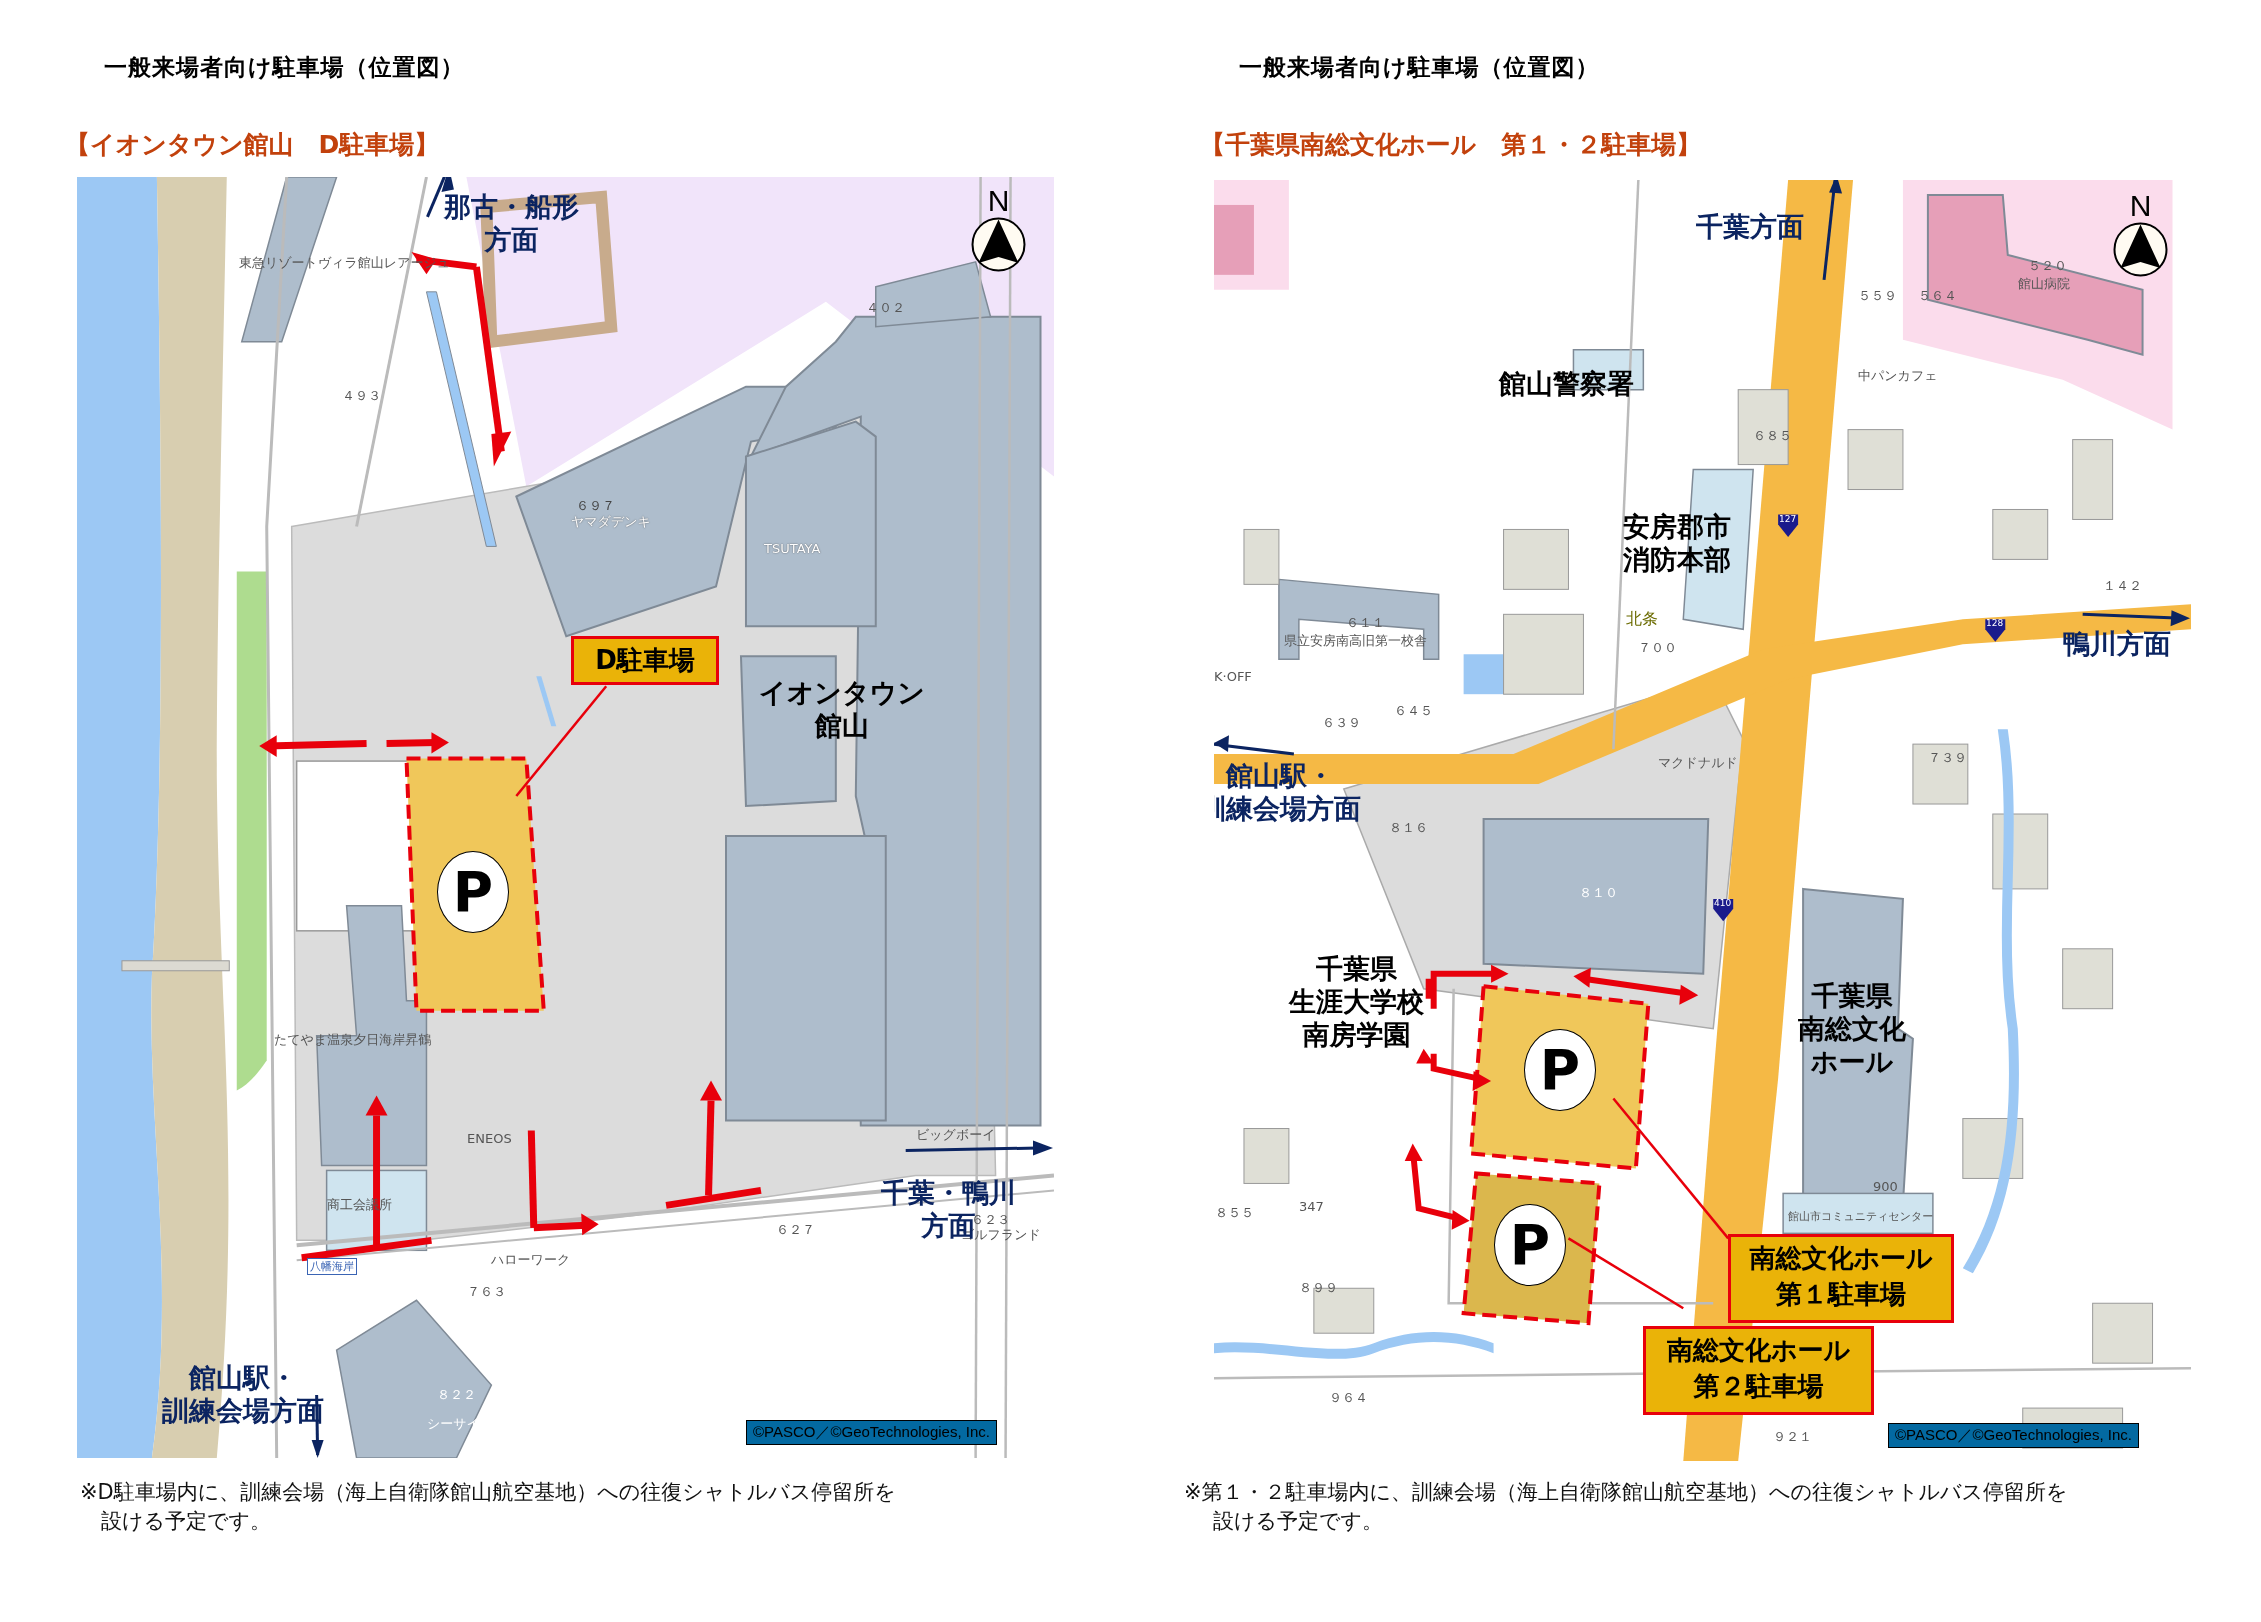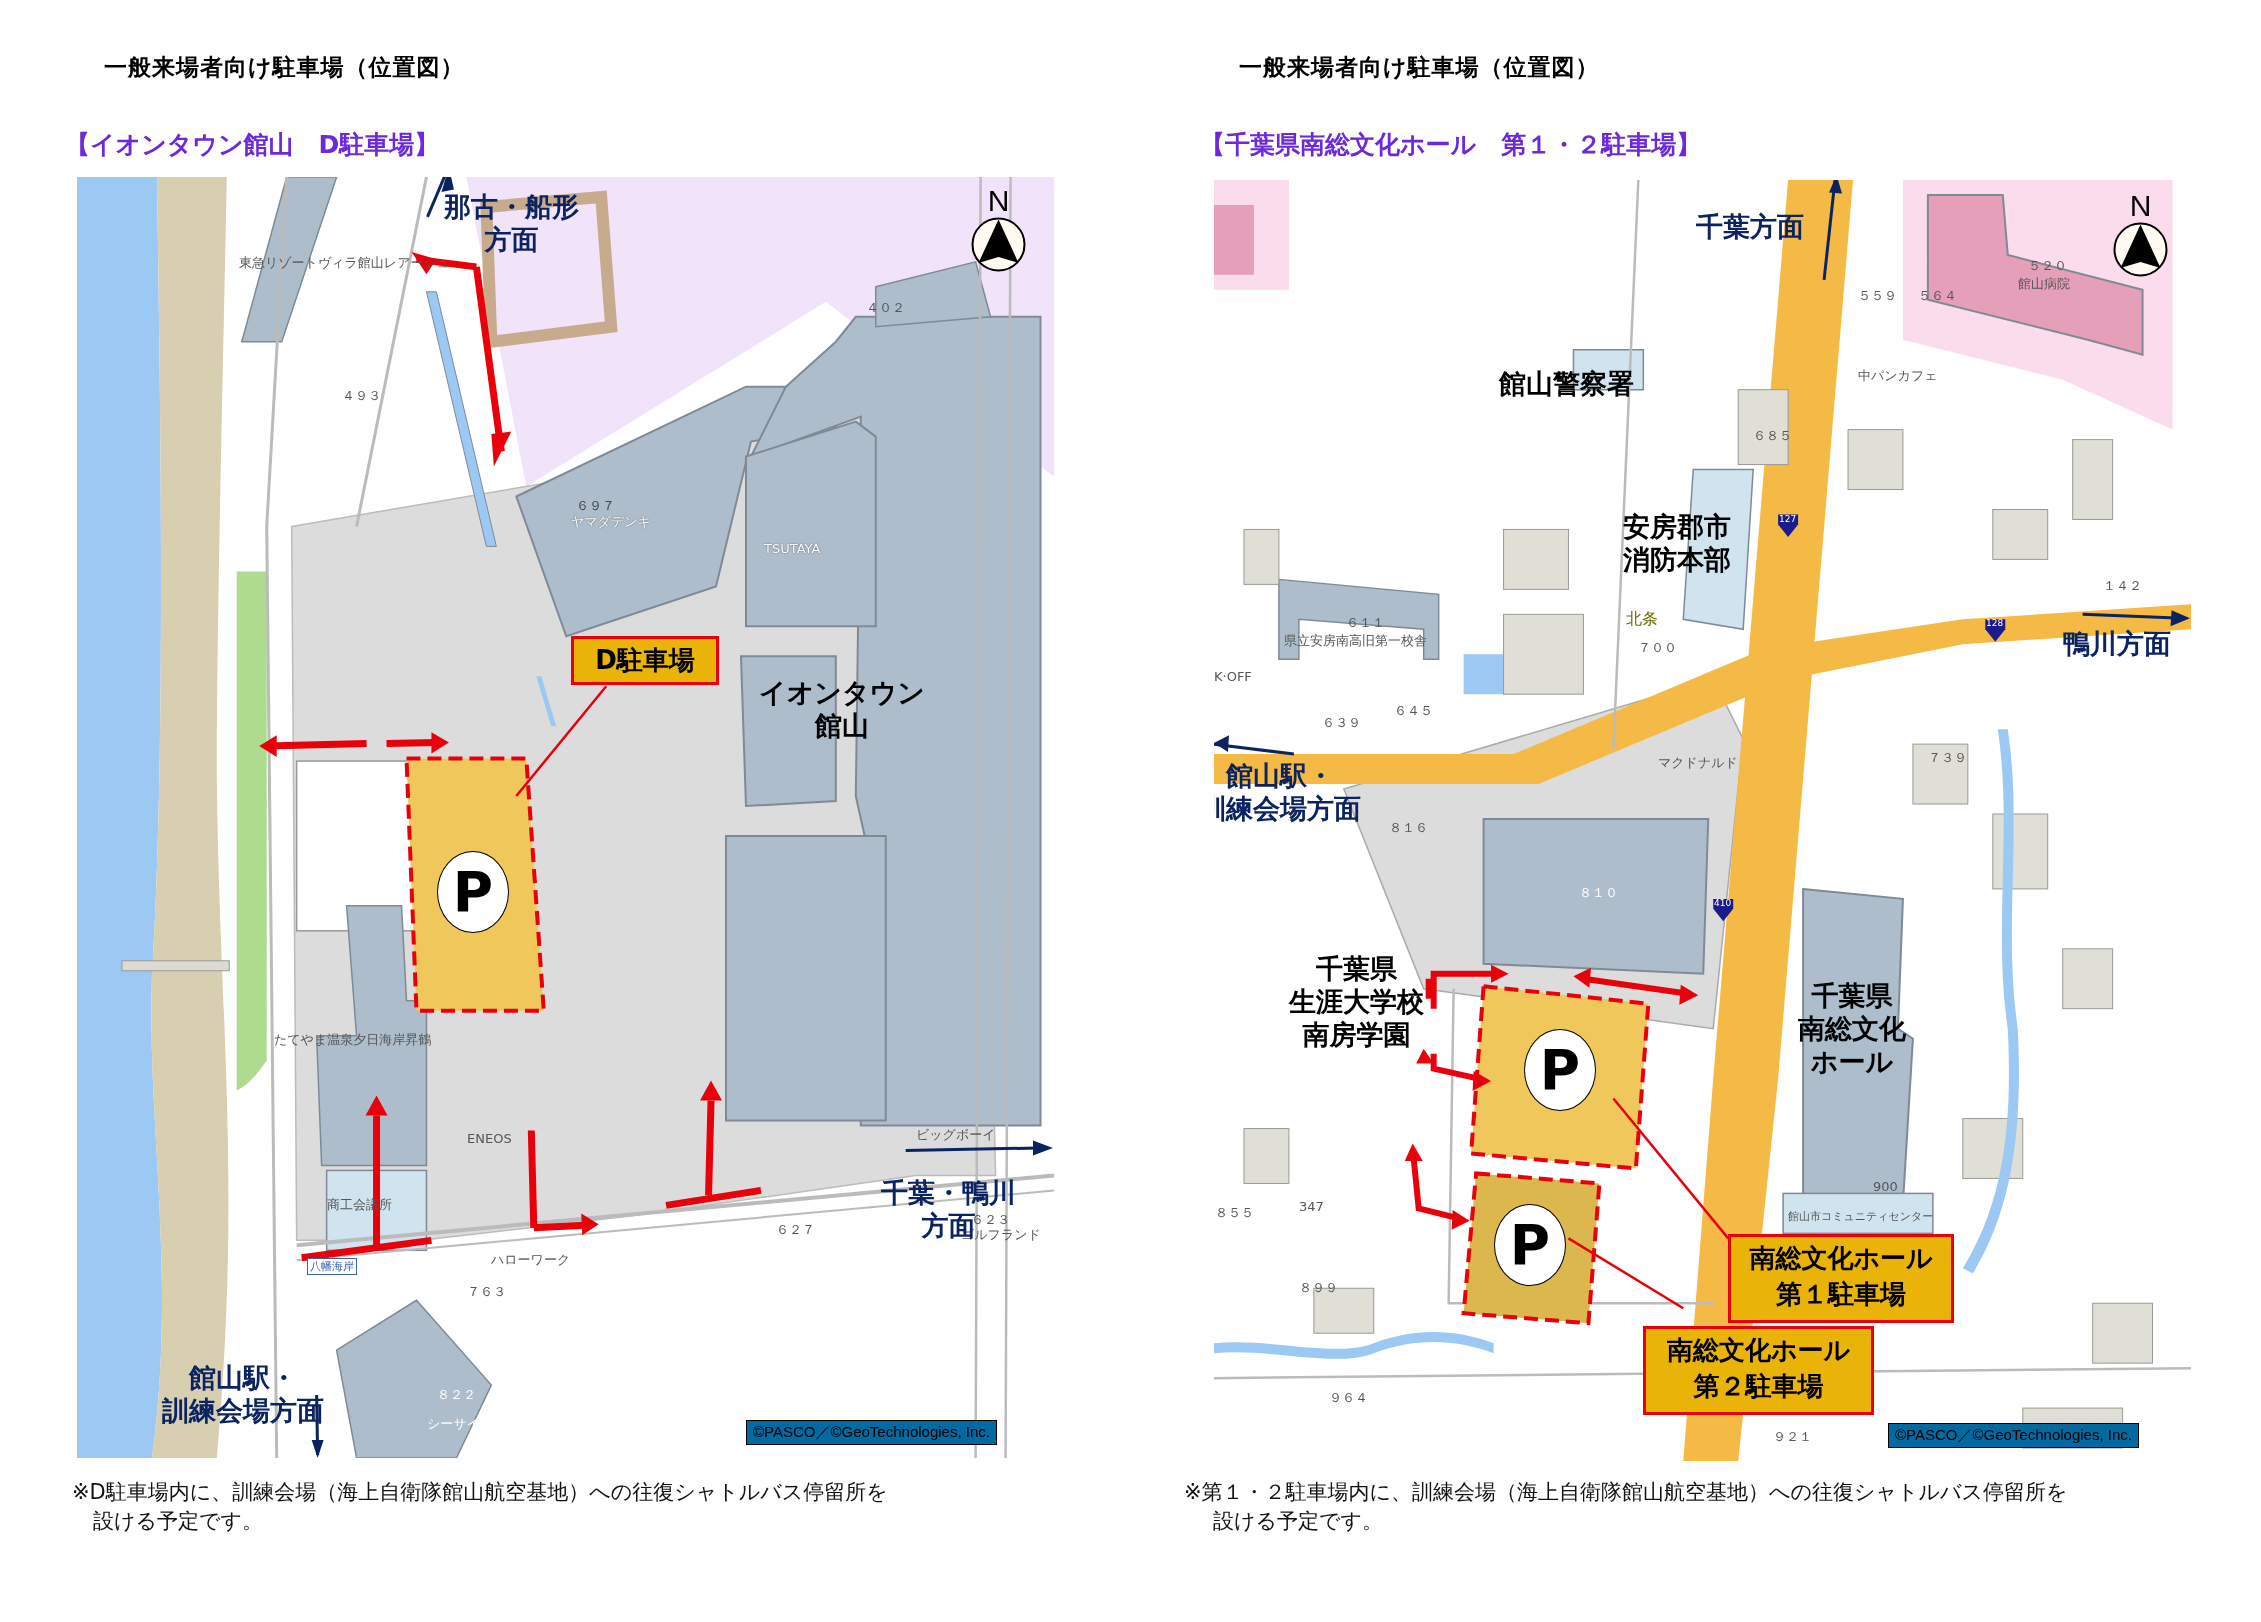--- a/index.html
+++ b/index.html
@@ -1,19 +1,19 @@
 <!DOCTYPE html>
 <html style="font-size:8px"><head>
 <meta charset="utf-8">
 <style>
   html,body{margin:0;padding:0;background:#fff;}
   body{width:2261px;height:1622px;position:relative;overflow:hidden;font-family:"DejaVu Sans","Liberation Sans",sans-serif;}
   .abs{position:absolute;}
   .h1{font-size:23px;font-weight:bold;letter-spacing:1px;color:#000;white-space:nowrap;margin-left:39px;}
-  .h2{font-size:25px;font-weight:bold;color:#6d28d9;white-space:nowrap;}
+  .h2{font-size:25px;font-weight:bold;color:#c2410c;white-space:nowrap;}
   .note{font-size:21px;color:#111;line-height:29px;}
   .map{position:absolute;overflow:hidden;background:#fff;}
   .map svg{position:absolute;left:0;top:0;}
   .dir{position:absolute;color:#0b2461;font-weight:bold;font-size:27px;line-height:33px;text-align:center;white-space:nowrap;}
   .lbl-black{position:absolute;color:#000;font-weight:bold;font-size:27px;line-height:33px;text-align:center;white-space:nowrap;}
   .small{position:absolute;color:#555;font-size:13px;white-space:nowrap;}
   .callout{position:absolute;background:#eab308;border:3px solid #e8000b;font-weight:bold;color:#000;text-align:center;white-space:nowrap;}
   .pcircle{position:absolute;background:#fff;border:1.5px solid #000;border-radius:50%;display:flex;align-items:center;justify-content:center;font-weight:bold;color:#000;}
   .copyright{position:absolute;background:#0369a1;border:1.5px solid #000;font-family:Liberation Sans, sans-serif;font-size:15px;padding:2px 6px;white-space:nowrap;}
   .north{position:absolute;width:55px;text-align:center;}
@@ -150,21 +150,21 @@
     <div class="n">N</div>
     <svg width="55" height="55" viewBox="0 0 110 110" style="position:static;">
       <circle cx="55" cy="55" r="52" fill="#fffbf2" stroke="#000" stroke-width="4"></circle>
       <polygon points="55,5 15,92 55,80 95,92" fill="#000"></polygon>
     </svg>
   </div>
 
   <div class="copyright" style="left:669px;top:1243px;">©PASCO／©GeoTechnologies, Inc.</div>
 </div>
 
-<div class="abs note" style="left:72px;top:1478px;">
+<div class="abs note" style="left:80px;top:1478px;">
   <div>※D駐車場内に、訓練会場（海上自衛隊館山航空基地）への往復シャトルバス停留所を</div>
   <div style="padding-left:21px;">設ける予定です。</div>
 </div>
 
 <div class="abs h1" style="left:1200px;top:52px;">一般来場者向け駐車場（位置図）</div>
 <div class="abs h2" style="left:1200px;top:128px;">【千葉県南総文化ホール　第１・２駐車場】</div>
 
 <div class="map" style="left:1214px;top:180px;width:977px;height:1281px;">
   <svg width="977" height="1281" viewBox="0 0 1957 2566">
 

